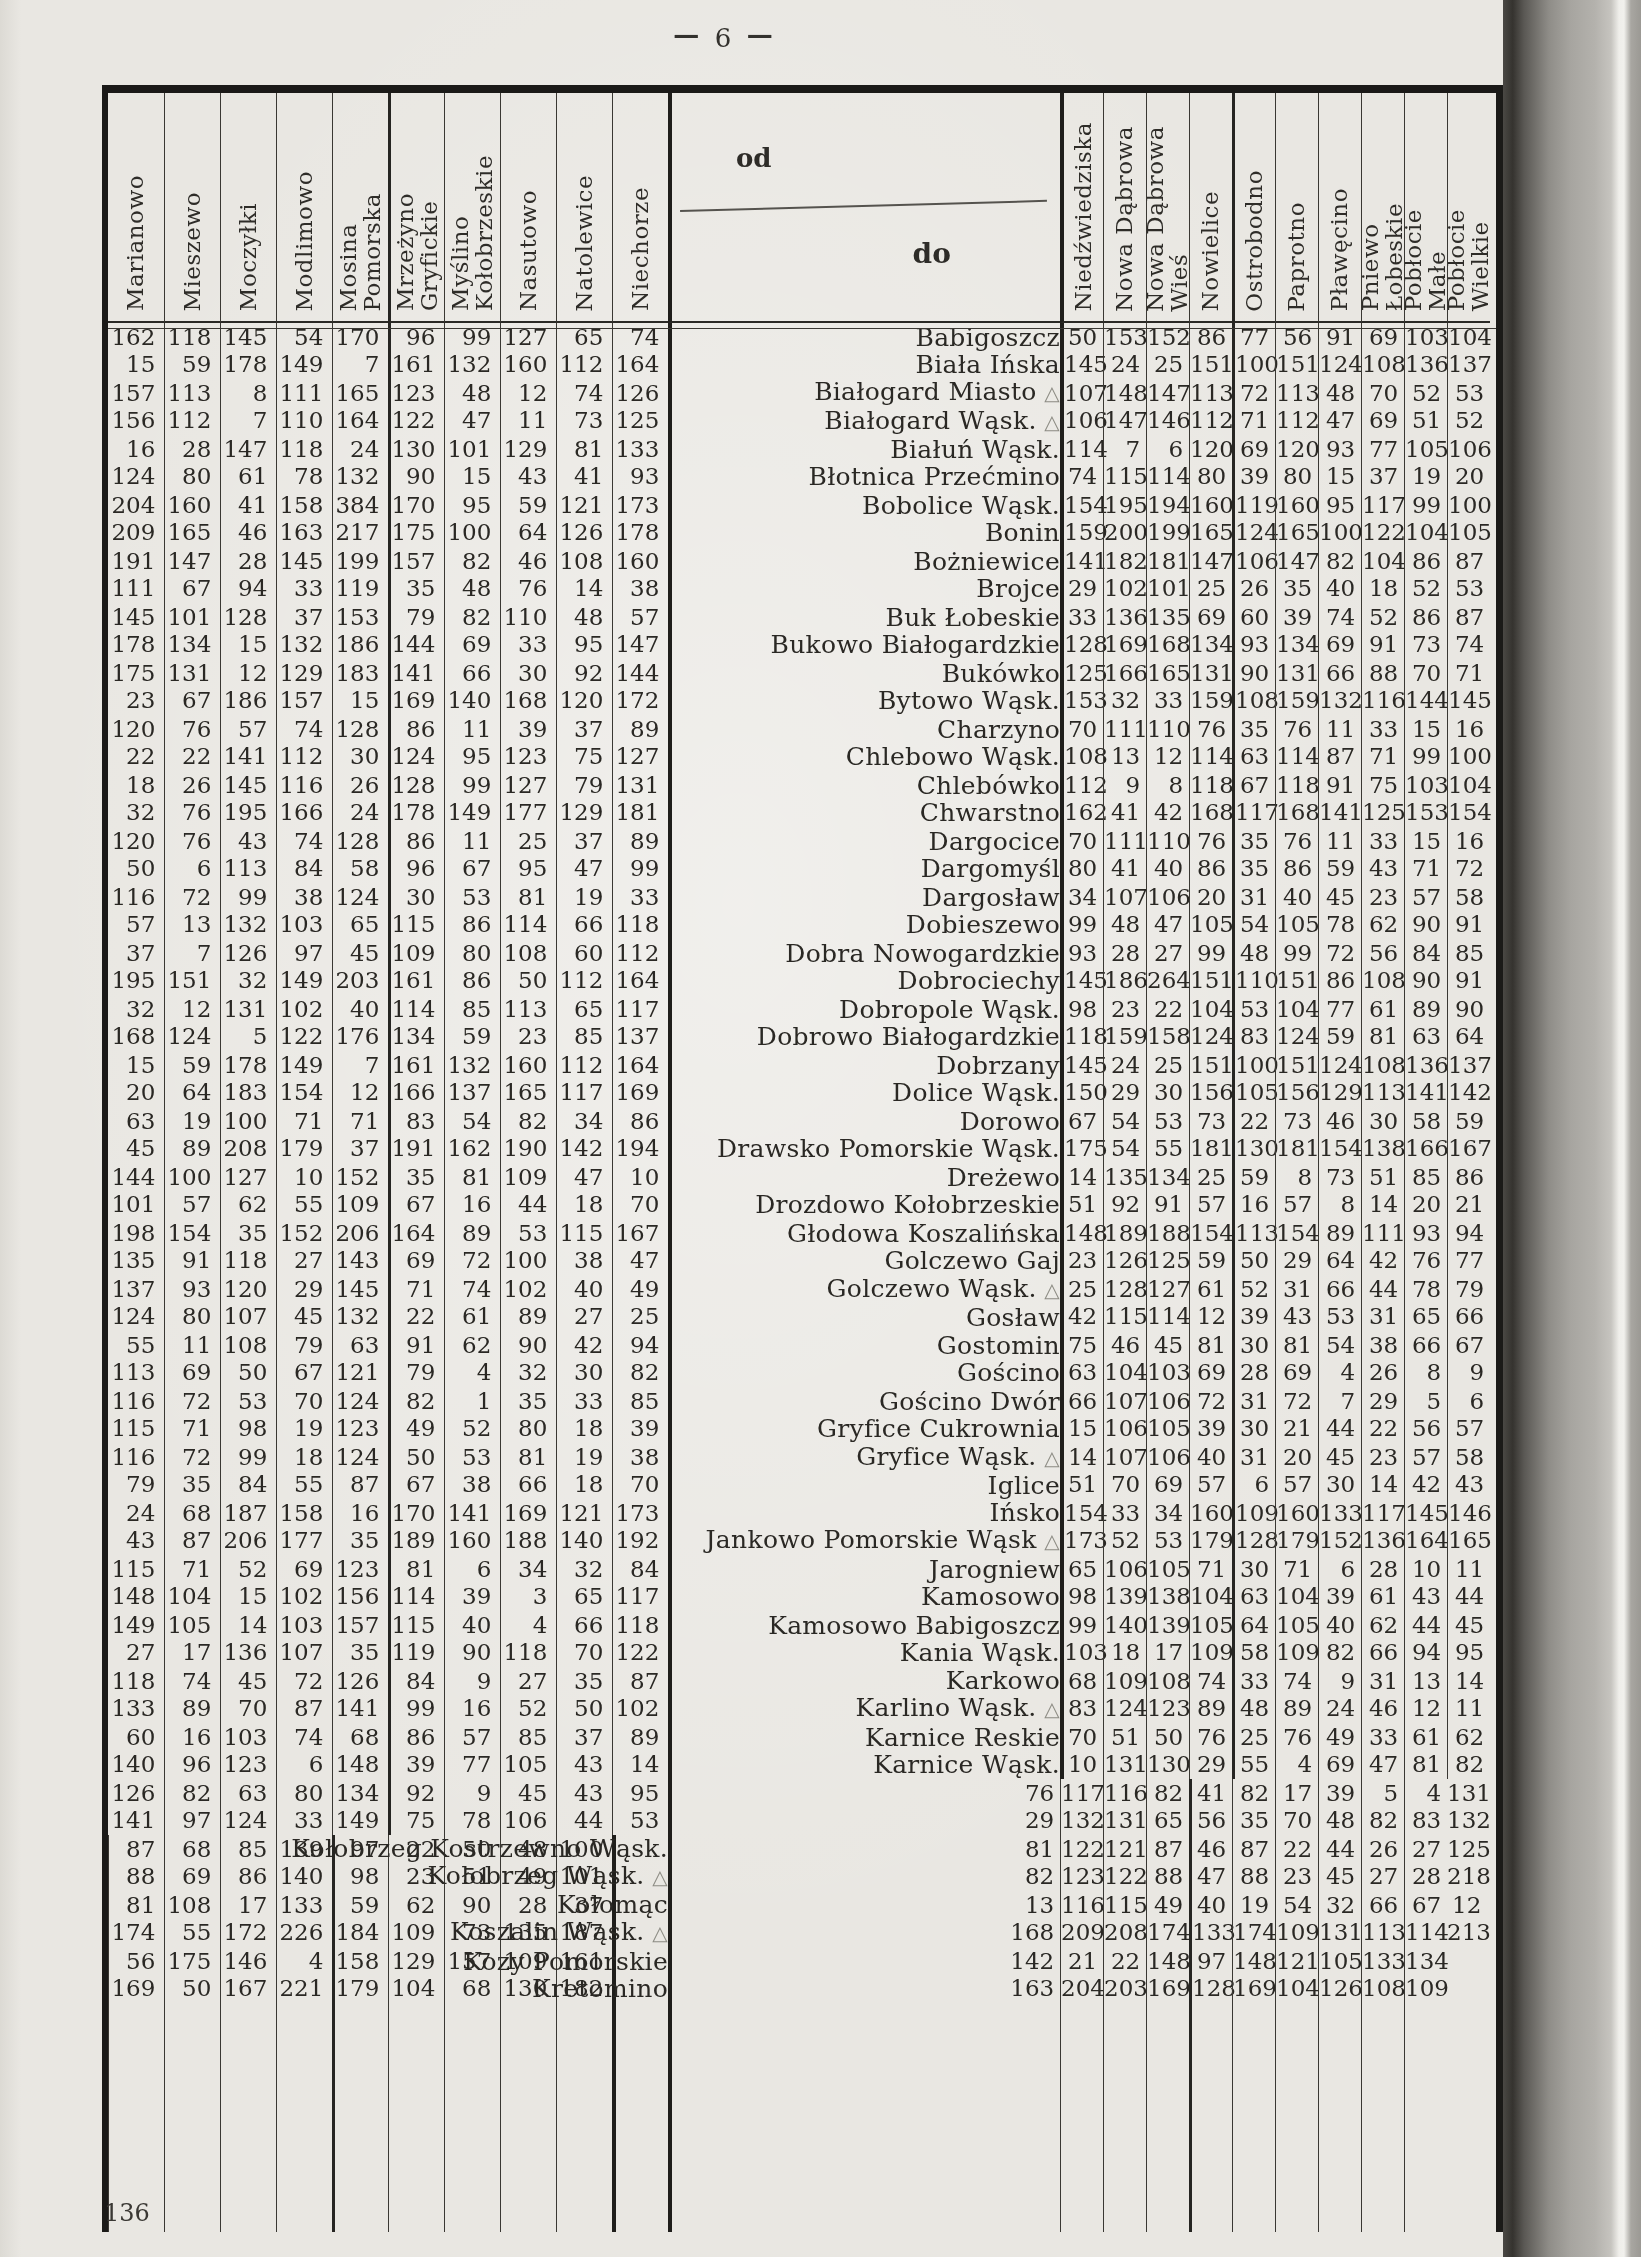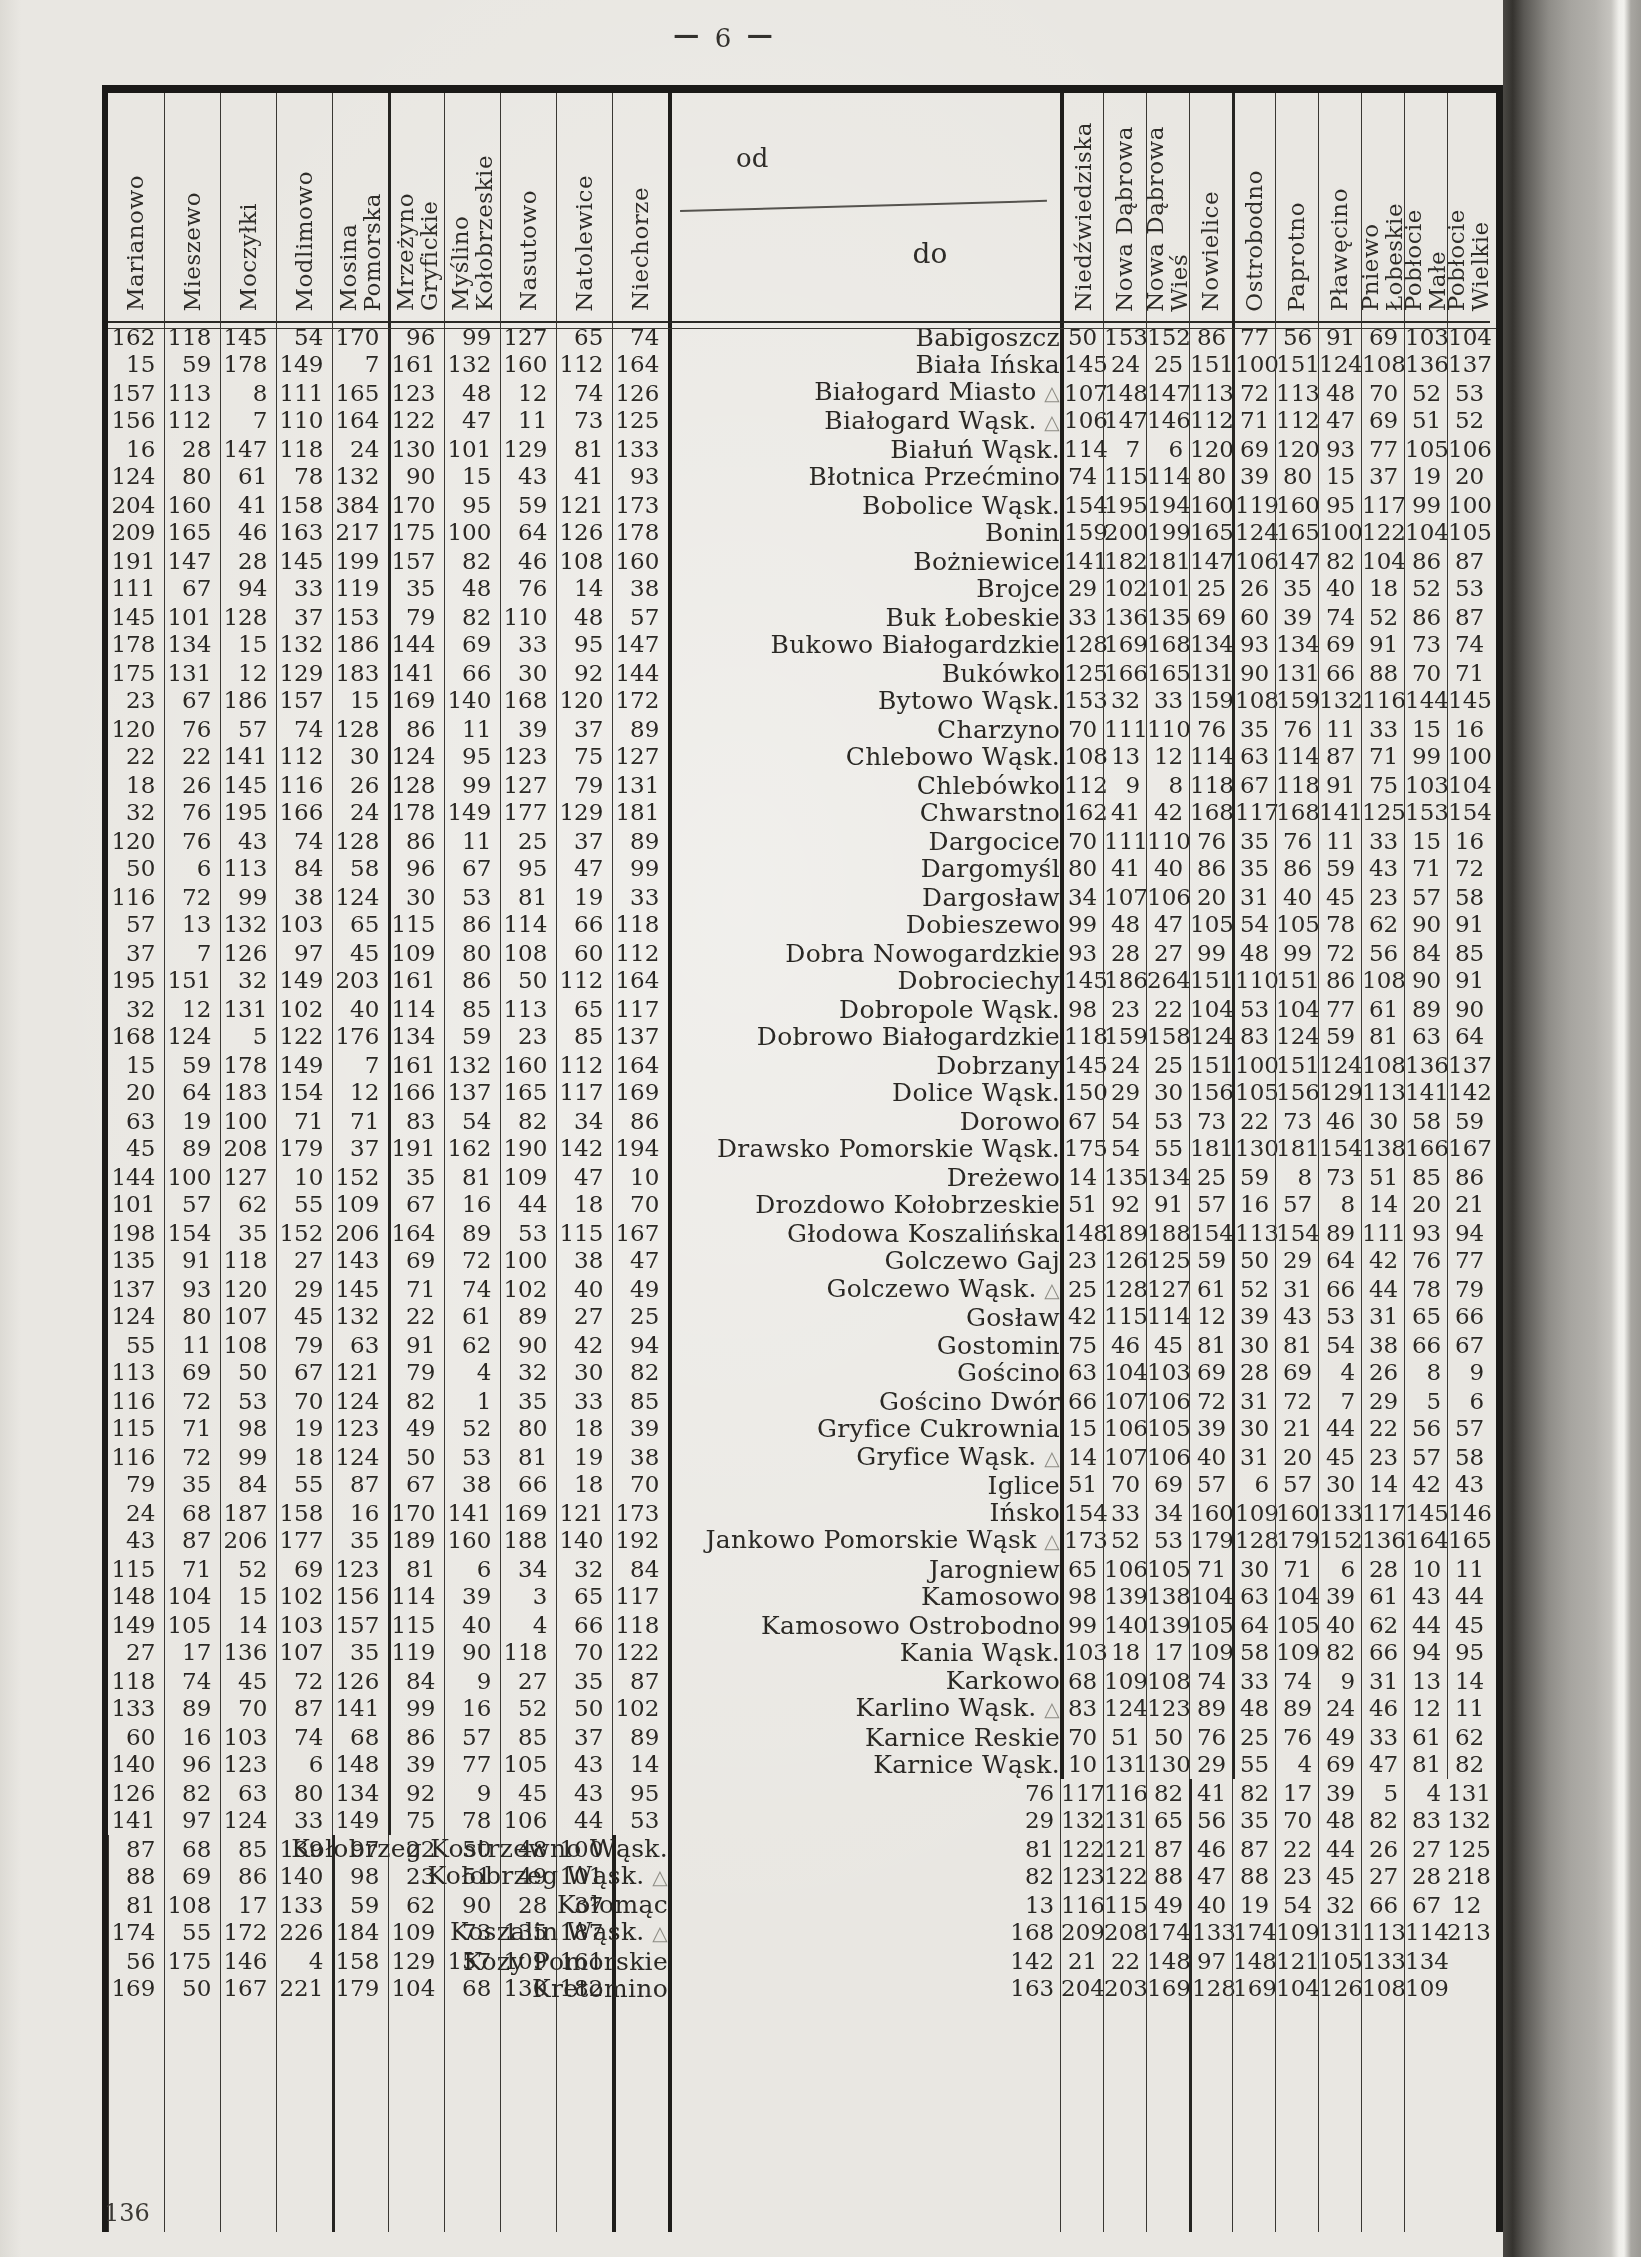--- a/index.html
+++ b/index.html
@@ -55,21 +55,21 @@
     border-bottom:2.4px solid #2a2925;
     display:flex;align-items:flex-end;justify-content:center;
     padding:5.8px 1.9px 9.7px 1.9px;overflow:hidden;
   }
   .hdr .vlabel{
     writing-mode:vertical-rl;transform:rotate(180deg);
     white-space:pre-line;font-size:23px;line-height:1.04;
     letter-spacing:0.5px;color:#2e2c28;
   }
   
-  .corner{position:relative;border-bottom:2.4px solid #2a2925;}
+  .corner{position:relative;border-bottom:2.4px solid #2a2925;font-weight:bold;}
   .corner .od{position:absolute;left:64px;top:50px;font-size:26px;color:#2e2c28;}
   .corner .do{position:absolute;left:62%;top:63%;font-size:28px;color:#2e2c28;}
   .corner .slash{
     position:absolute;left:7.7px;right:13.5px;top:49%;height:1.5px;
     background:#55534e;transform:rotate(-1.6deg);
   }
   
   .pair{
     display:flex;flex-direction:column;justify-content:center;
     row-gap:1.9px;padding:1.9px 0;
@@ -2134,21 +2134,21 @@
       </div>
       <div class="cell pair colL bl-thin">
         <div class="num">66</div>
         <div class="num">70</div>
       </div>
       <div class="cell pair colL bl-thin">
         <div class="num">118</div>
         <div class="num">122</div>
       </div>
       <div class="cell pair namecell bl-thick">
-        <div class="sname">Kamosowo Ostrobodno</div>
+        <div class="sname">Kamosowo Babigoszcz</div>
         <div class="sname">Kania Wąsk.</div>
       </div>
       <div class="cell pair colR bl-thick">
         <div class="num">99</div>
         <div class="num">103</div>
       </div>
       <div class="cell pair colR bl-thin">
         <div class="num">140</div>
         <div class="num">18</div>
       </div>

